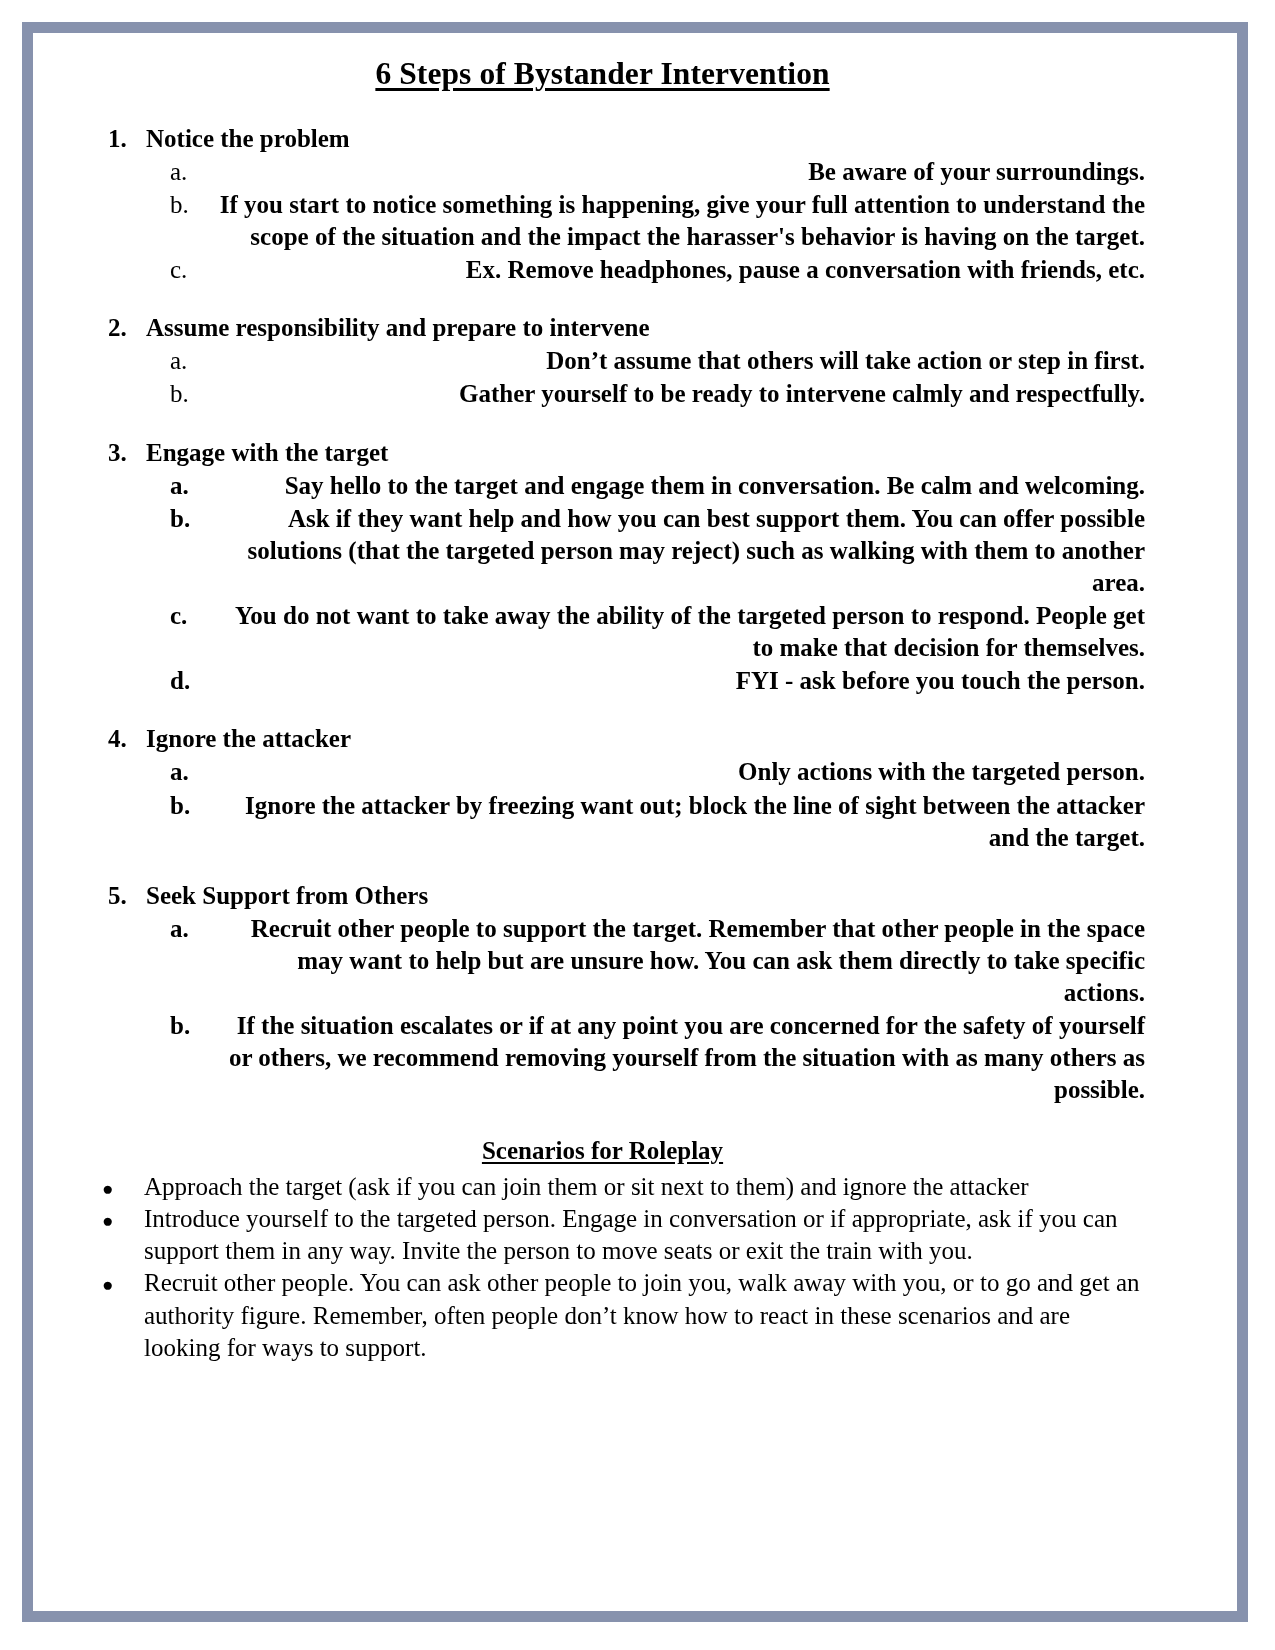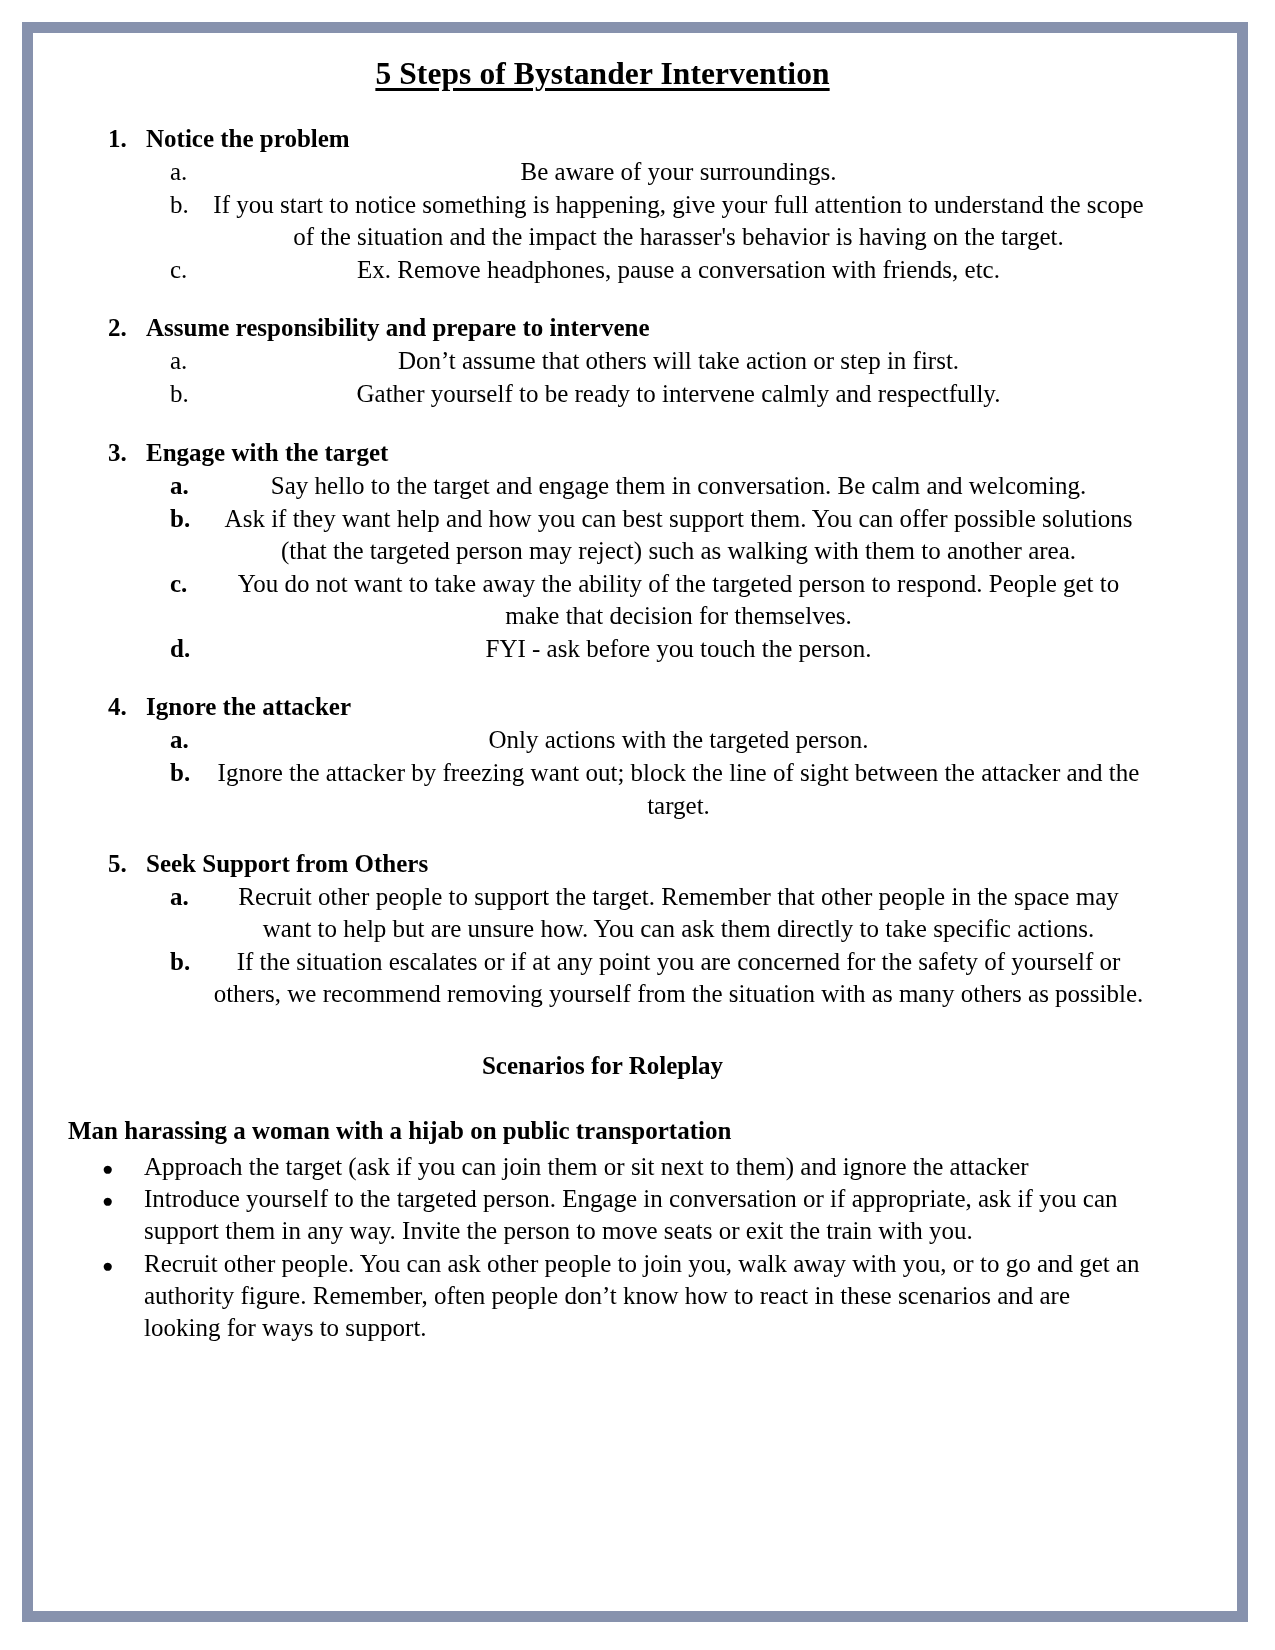--- a/index.html
+++ b/index.html
@@ -92,30 +92,32 @@
     margin-top: 1px;
   }
   .sub-marker {
     width: 42px;
     flex: 0 0 42px;
     text-align: left;
   }
   .sub-marker.bold { font-weight: bold; }
   .sub-text {
     flex: 1 1 auto;
-    text-align: center;
+    text-align: right;
+    font-weight: bold;
   }
 
   
   .section-heading {
     text-align: center;
     font-size: 25px;
     font-weight: bold;
+    text-decoration: underline;
     text-underline-offset: 3px;
-    margin: 40px 0 0 0;
+    margin: 28px 0 0 0;
     line-height: 1.3;
   }
 
   .scenario-title {
     font-size: 25px;
     font-weight: bold;
     margin: 32px 0 0 8px;
     line-height: 1.3;
   }
 
@@ -142,21 +144,21 @@
 </style>
 </head>
 <body>
 
 <div class="page">
 
   <div class="page-frame"></div>
 
   <div class="content">
 
-    <h1 class="doc-title">5 Steps of Bystander Intervention</h1>
+    <h1 class="doc-title">6 Steps of Bystander Intervention</h1>
 
     <ol class="steps" id="steps-root">
         <li class="step">
           <div class="step-head">
             <span class="step-num">1.</span>
             <span class="step-title">Notice the problem</span>
           </div>
           <ul class="sublist">
             <li class="subitem">
               <span class="sub-marker">a.</span>
@@ -241,21 +243,20 @@
             <li class="subitem">
               <span class="sub-marker bold">b.</span>
               <span class="sub-text">If the situation escalates or if at any point you are concerned for the safety of yourself or others, we recommend removing yourself from the situation with as many others as possible.</span>
             </li>
           </ul>
         </li>
       </ol>
 
     <h2 class="section-heading">Scenarios for Roleplay</h2>
 
-    <h3 class="scenario-title">Man harassing a woman with a hijab on public transportation</h3>
 
     <ul class="bullets" id="bullets-root">
         <li class="bullet">
           <span class="bullet-dot">●</span>
           <span class="bullet-text">Approach the target (ask if you can join them or sit next to them) and ignore the attacker</span>
         </li>
         <li class="bullet">
           <span class="bullet-dot">●</span>
           <span class="bullet-text">Introduce yourself to the targeted person. Engage in conversation or if appropriate, ask if you can support them in any way. Invite the person to move seats or exit the train with you.</span>
         </li>

